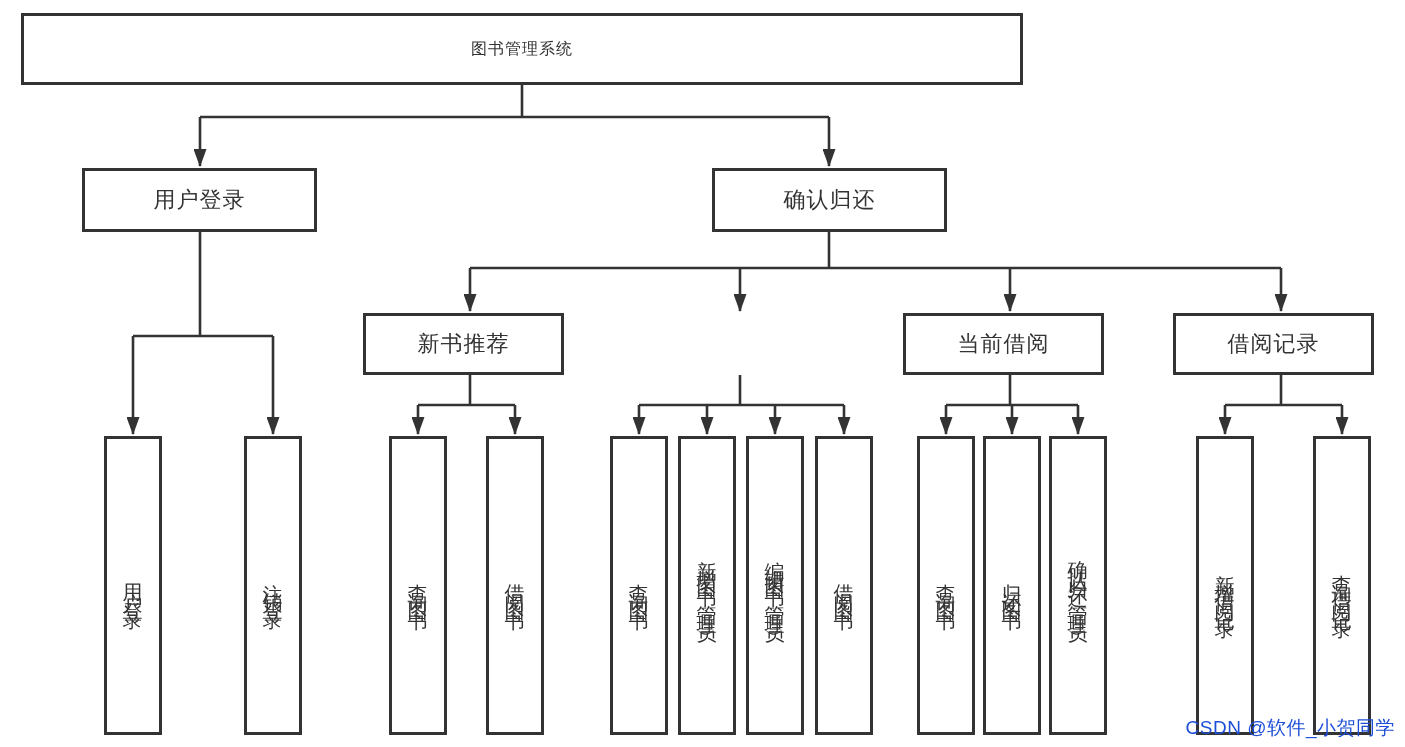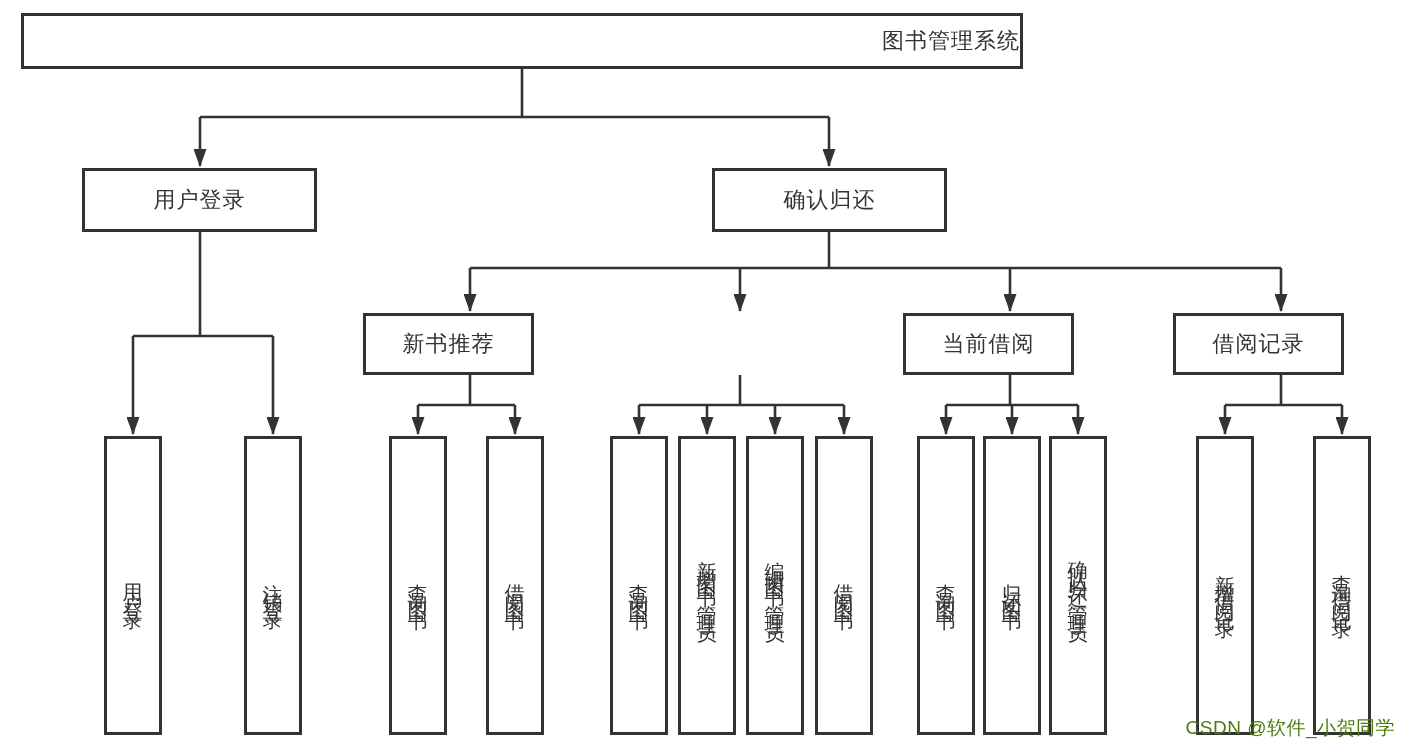--- a/index.html
+++ b/index.html
@@ -6,31 +6,31 @@
   .stage{
     position:relative;width:1405px;height:747px;background:#fff;overflow:hidden;
     font-family:"Liberation Sans","DejaVu Sans",sans-serif;color:#333;
   }
   .wires{position:absolute;left:0;top:0;z-index:1;}
   .box{
     position:absolute;box-sizing:border-box;border:3px solid #333;background:#fff;
     display:flex;align-items:center;justify-content:center;z-index:2;
   }
   .box span{white-space:nowrap;}
-  .root{left:21px;top:13px;width:1002px;height:56px;font-size:22px;letter-spacing:1px;justify-content:flex-end;}
+  .root{left:21px;top:13px;width:1002px;height:72px;font-size:16px;letter-spacing:1px;}
   .l2{top:168px;width:235px;height:64px;font-size:22px;letter-spacing:1px;}
-  .l3{top:313px;width:171px;height:62px;font-size:22px;letter-spacing:1px;}
+  .l3{top:313px;width:201px;height:62px;font-size:22px;letter-spacing:1px;}
   .leaf{top:436px;width:58px;height:299px;}
   .vtext{
     writing-mode:vertical-rl;text-orientation:mixed;
     font-size:20px;letter-spacing:9px;line-height:1;
   }
   .watermark{
     position:absolute;right:10px;bottom:6px;z-index:5;
-    font-size:19px;color:#4d7c0f;letter-spacing:0.5px;
+    font-size:19px;color:#1d4ed8;letter-spacing:0.5px;
   }
 </style>
 </head>
 <body>
 
 <div class="stage">
 
   <svg class="wires" width="1405" height="747" viewBox="0 0 1405 747">
     <defs>
       <marker id="arr" viewBox="0 0 18 13" refX="17" refY="6.5" markerWidth="18" markerHeight="13" markerUnits="userSpaceOnUse" orient="auto">

